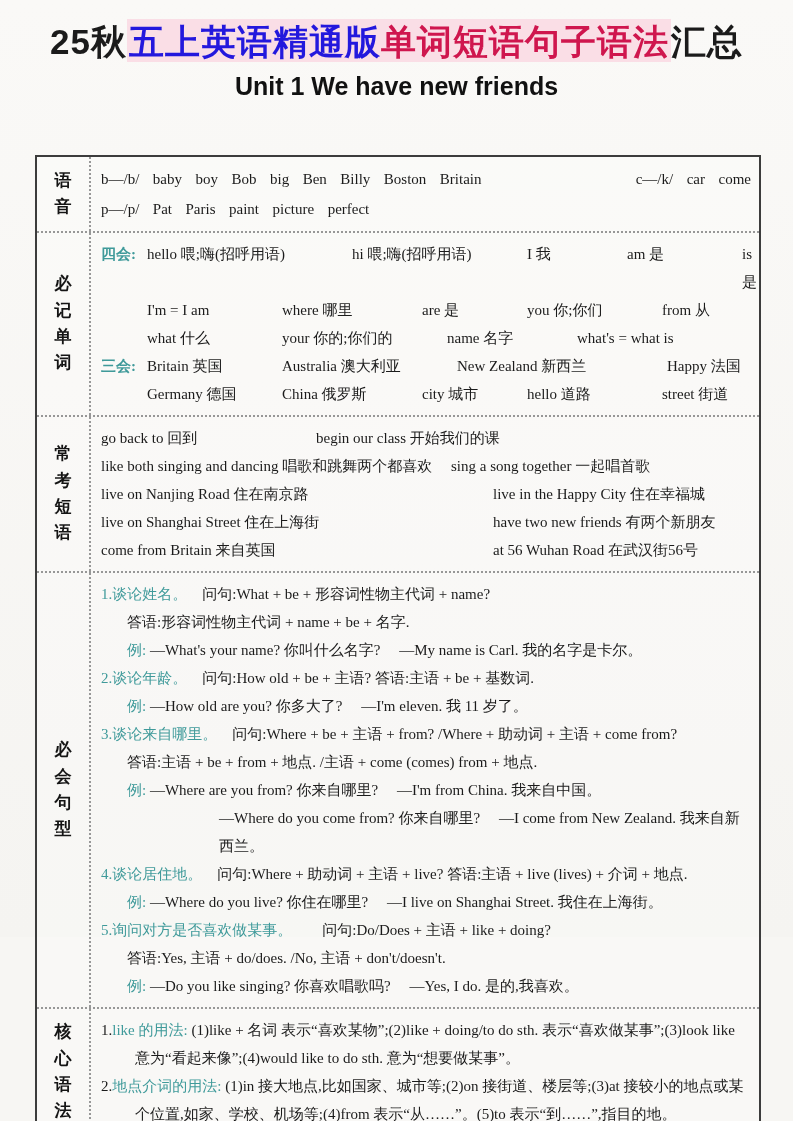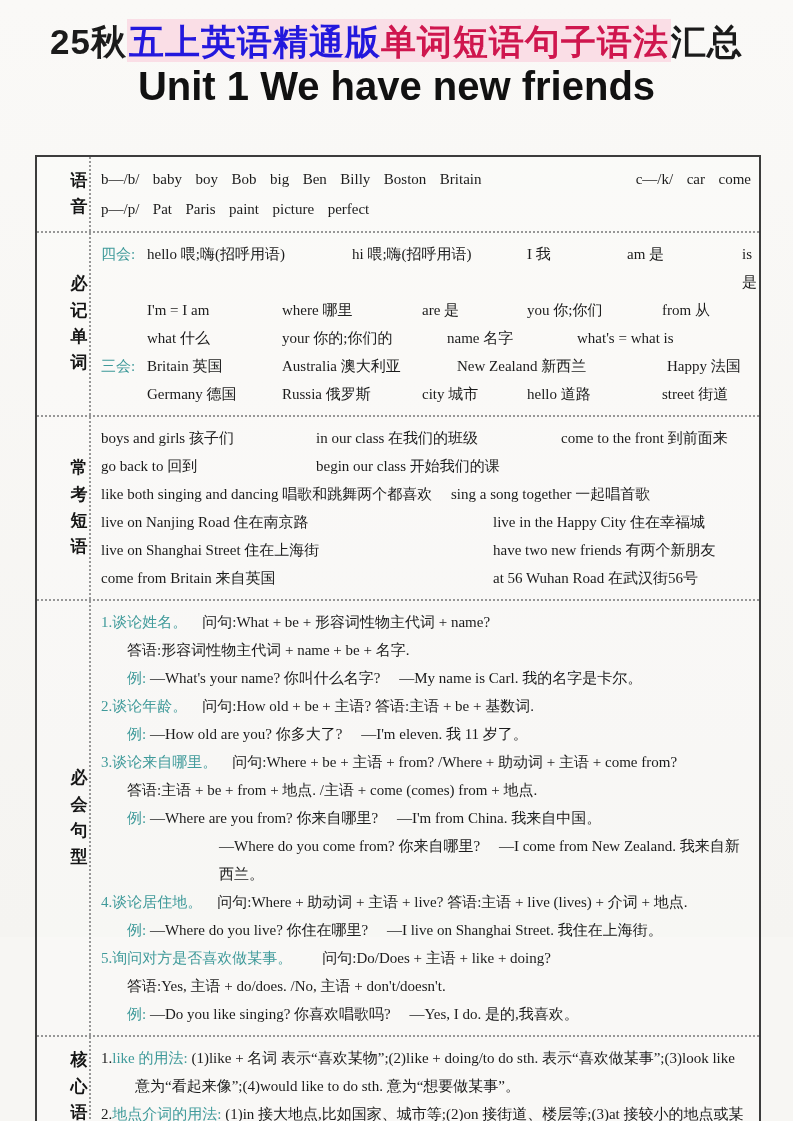--- a/index.html
+++ b/index.html
@@ -14,46 +14,46 @@
   .titles{text-align:center;padding-top:20px;}
   .main-title{
     font-family:"Liberation Sans","DejaVu Sans",sans-serif;
     font-weight:bold;font-size:35px;line-height:44px;letter-spacing:1px;white-space:nowrap;
   }
   .hl{background:#fadee6;padding:3px 2px 1px 2px;}
   .t-blue{color:#2318dd;}
   .t-red{color:#cf164e;}
   .sub-title{
     font-family:"Liberation Sans","DejaVu Sans",sans-serif;
-    font-weight:bold;font-size:40px;line-height:40px;margin-top:2px;color:#111;
+    font-weight:bold;font-size:25px;line-height:40px;margin-top:2px;color:#111;
   }
   .sheet{
     position:absolute;left:35px;top:155px;width:726px;
     border:2px solid #3c3c3c;background:rgba(255,255,255,0.25);
     box-sizing:border-box;
   }
   .row{display:flex;border-top:2px dotted #979797;}
   .row:first-child{border-top:none;}
   .labelcell{
-    flex:0 0 52px;display:flex;align-items:center;justify-content:flex-end;
+    flex:0 0 52px;display:flex;align-items:center;justify-content:center;
     border-right:2px dotted #979797;
   }
   .vlabel{
     width:20px;font-weight:bold;font-size:17px;line-height:1.55;
     text-align:center;word-break:break-all;
     font-family:"Liberation Sans","DejaVu Sans",sans-serif;color:#141414;
   }
   .content{flex:1;padding:7px 8px 7px 10px;font-size:15px;line-height:28px;min-width:0;}
   .t{white-space:pre-wrap;}
   .teal{color:#3f9a9a;}
   
   .phline{display:flex;justify-content:space-between;white-space:pre-wrap;word-spacing:3px;}
   
   .wordblock{display:flex;}
-  .wlabel{flex:0 0 46px;font-weight:normal;}
+  .wlabel{flex:0 0 46px;font-weight:bold;}
   .wlines{flex:1;min-width:0;}
   .gline{display:grid;}
   .g4a{grid-template-columns:205px 175px 100px 115px auto;}
   .g4b{grid-template-columns:135px 140px 105px 135px auto;}
   .g4c{grid-template-columns:135px 165px 130px auto;}
   .g3a{grid-template-columns:135px 175px 210px auto;}
   .g3b{grid-template-columns:135px 140px 105px 135px auto;}
   
   .p3a{grid-template-columns:215px 245px auto;}
   .p2a{grid-template-columns:350px auto;}
@@ -127,40 +127,35 @@
           <span class="wlabel teal">三会:</span>
           <div class="wlines">
             <div class="gline g3a">
               <span class="t">Britain 英国</span>
               <span class="t">Australia 澳大利亚</span>
               <span class="t">New Zealand 新西兰</span>
               <span class="t">Happy 法国</span>
             </div>
             <div class="gline g3b">
               <span class="t">Germany 德国</span>
-              <span class="t">Russia 俄罗斯</span>
+              <span class="t">China 俄罗斯</span>
               <span class="t">city 城市</span>
               <span class="t">hello 道路</span>
               <span class="t">street 街道</span>
             </div>
           </div>
         </div>
       </div>
     </div>
 
     <div class="row">
       <div class="labelcell">
         <div class="vlabel">常考短语</div>
       </div>
       <div class="content">
-        <div class="gline p3a">
-          <span class="t">boys and girls 孩子们</span>
-          <span class="t">in our class 在我们的班级</span>
-          <span class="t">come to the front 到前面来</span>
-        </div>
         <div class="gline p3a">
           <span class="t">go back to 回到</span>
           <span class="t">begin our class 开始我们的课</span>
         </div>
         <div class="gline p2a">
           <span class="t">like both singing and dancing 唱歌和跳舞两个都喜欢</span>
           <span class="t">sing a song together 一起唱首歌</span>
         </div>
         <div class="gline p2b">
           <span class="t">live on Nanjing Road 住在南京路</span>

